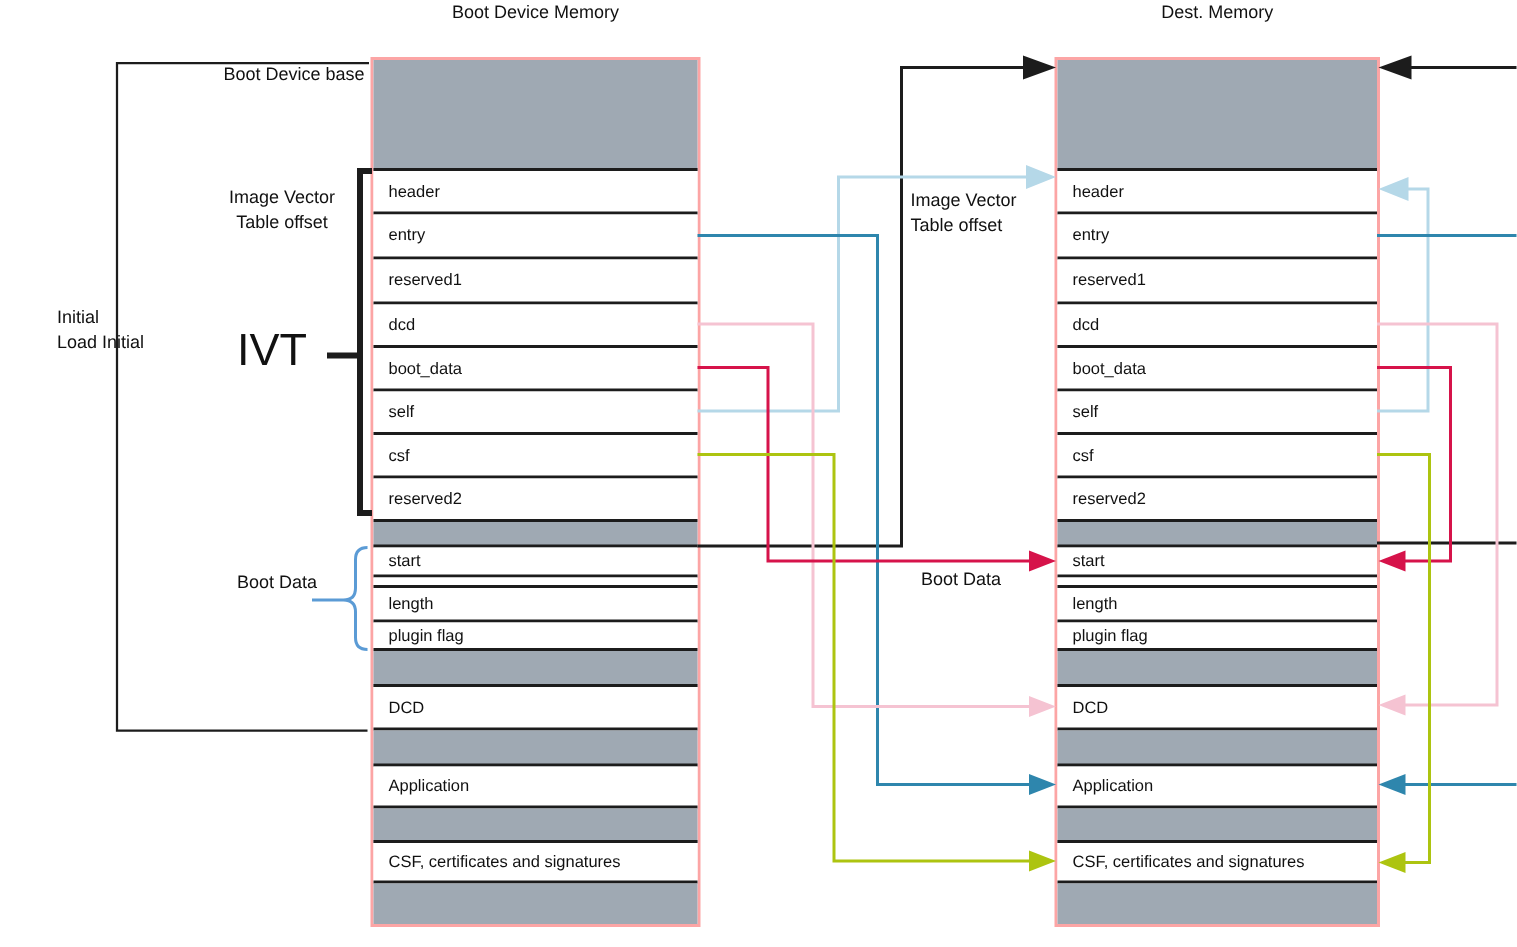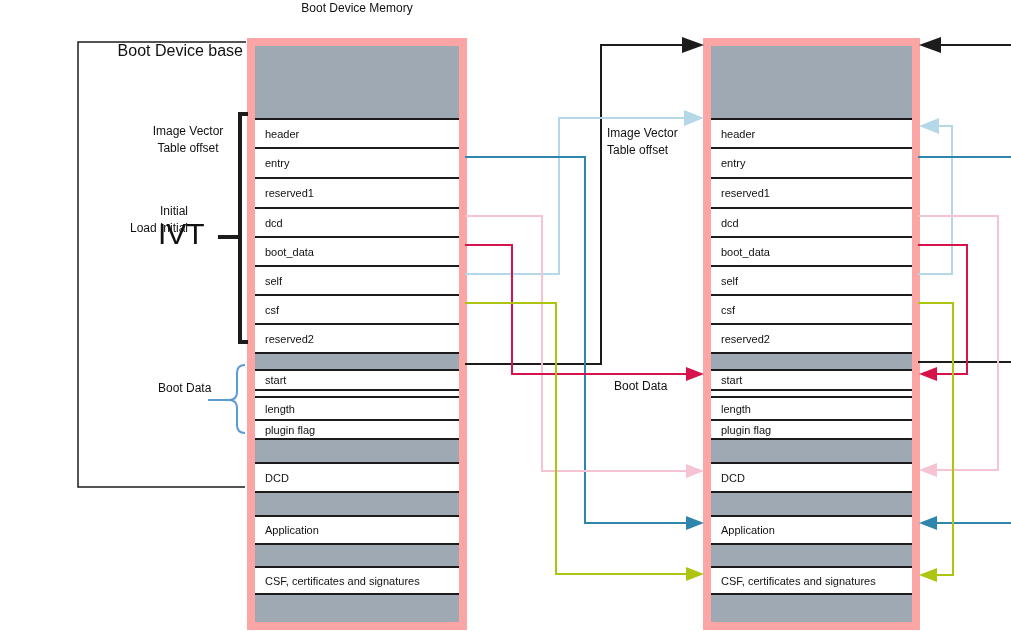--- a/index.html
+++ b/index.html
@@ -1,32 +1,32 @@
 <!DOCTYPE html>
 <html><head>
 <meta charset="utf-8">
 <style>
   html,body{margin:0;padding:0;background:#fff;}
   .canvas{position:relative;width:1011px;height:631px;background:#fff;
           font-family:"Liberation Sans", sans-serif;color:#111;overflow:hidden;margin-left:30px;}
   .overlay{position:absolute;left:0;top:0;width:1011px;height:631px;pointer-events:none;z-index:5;}
-  .column{position:absolute;top:38px;border:8px solid #fca5a5;box-sizing:border-box;background:#fff;z-index:2;}
+  .column{position:absolute;top:38px;border:2px solid #fca5a5;box-sizing:border-box;background:#fff;z-index:2;}
   .col-left{left:217px;width:220px;}
   .col-right{left:673px;width:217px;}
   .mrow{box-sizing:border-box;border-bottom:2px solid #1c1c1c;display:flex;align-items:center;
         padding-left:10px;font-size:11px;background:#fff;}
   .mrow:last-child{border-bottom:none;}
   .mrow.region{background:#9fa9b3;padding:0;}
   .mrow.thin{padding:0;}
   .lbl{position:absolute;z-index:3;color:#111;white-space:nowrap;}
   .lbl-title-left{left:217px;top:1px;width:220px;text-align:center;font-size:12px;}
   .lbl-title-right{left:673px;top:1px;width:217px;text-align:center;font-size:12px;}
-  .lbl-bdb{left:55px;top:42px;width:158px;text-align:right;font-size:16px;}
+  .lbl-bdb{left:55px;top:42px;width:158px;text-align:right;font-size:12px;}
   .lbl-ivt-offset-left{left:108px;top:123px;width:100px;text-align:center;font-size:12px;line-height:17px;white-space:normal;}
-  .lbl-initial{left:8px;top:203px;width:150px;text-align:right;font-size:12px;line-height:17px;white-space:normal;}
+  .lbl-initial{left:8px;top:203px;width:150px;text-align:left;font-size:12px;line-height:17px;white-space:normal;}
   .lbl-ivt{left:128px;top:217px;font-size:30px;}
   .lbl-bootdata-left{left:128px;top:381px;font-size:12px;}
   .lbl-ivt-offset-mid{left:577px;top:125px;width:95px;text-align:left;font-size:12px;line-height:17px;white-space:normal;}
   .lbl-bootdata-mid{left:584px;top:379px;font-size:12px;}
 </style>
 </head>
 <body>
 
 <div class="canvas">
 
@@ -54,20 +54,21 @@
       <polygon points="889,523 907,516 907,530" fill="#2e86ad"></polygon>
       <polyline points="888,216 968,216 968,470 904,470" fill="none" stroke="#f5c3d2" stroke-width="2"></polyline>
       <polygon points="889,470 907,463 907,477" fill="#f5c3d2"></polygon>
       <polyline points="888,245 937,245 937,374 904,374" fill="none" stroke="#d6134a" stroke-width="2"></polyline>
       <polygon points="889,374 907,367 907,381" fill="#d6134a"></polygon>
       <polyline points="888,303 923,303 923,575 904,575" fill="none" stroke="#adc410" stroke-width="2"></polyline>
       <polygon points="889,575 907,568 907,582" fill="#adc410"></polygon>
     </svg>
 
   <div class="lbl lbl-title-left">Boot Device Memory</div>
+  <div class="lbl lbl-title-right">Dest. Memory</div>
 
   <div class="lbl lbl-bdb">Boot Device base</div>
 
   <div class="lbl lbl-ivt-offset-left">
     <span>Image Vector</span><br>
     <span>Table offset</span>
   </div>
 
   <div class="lbl lbl-initial">
     <span>Initial</span><br>

